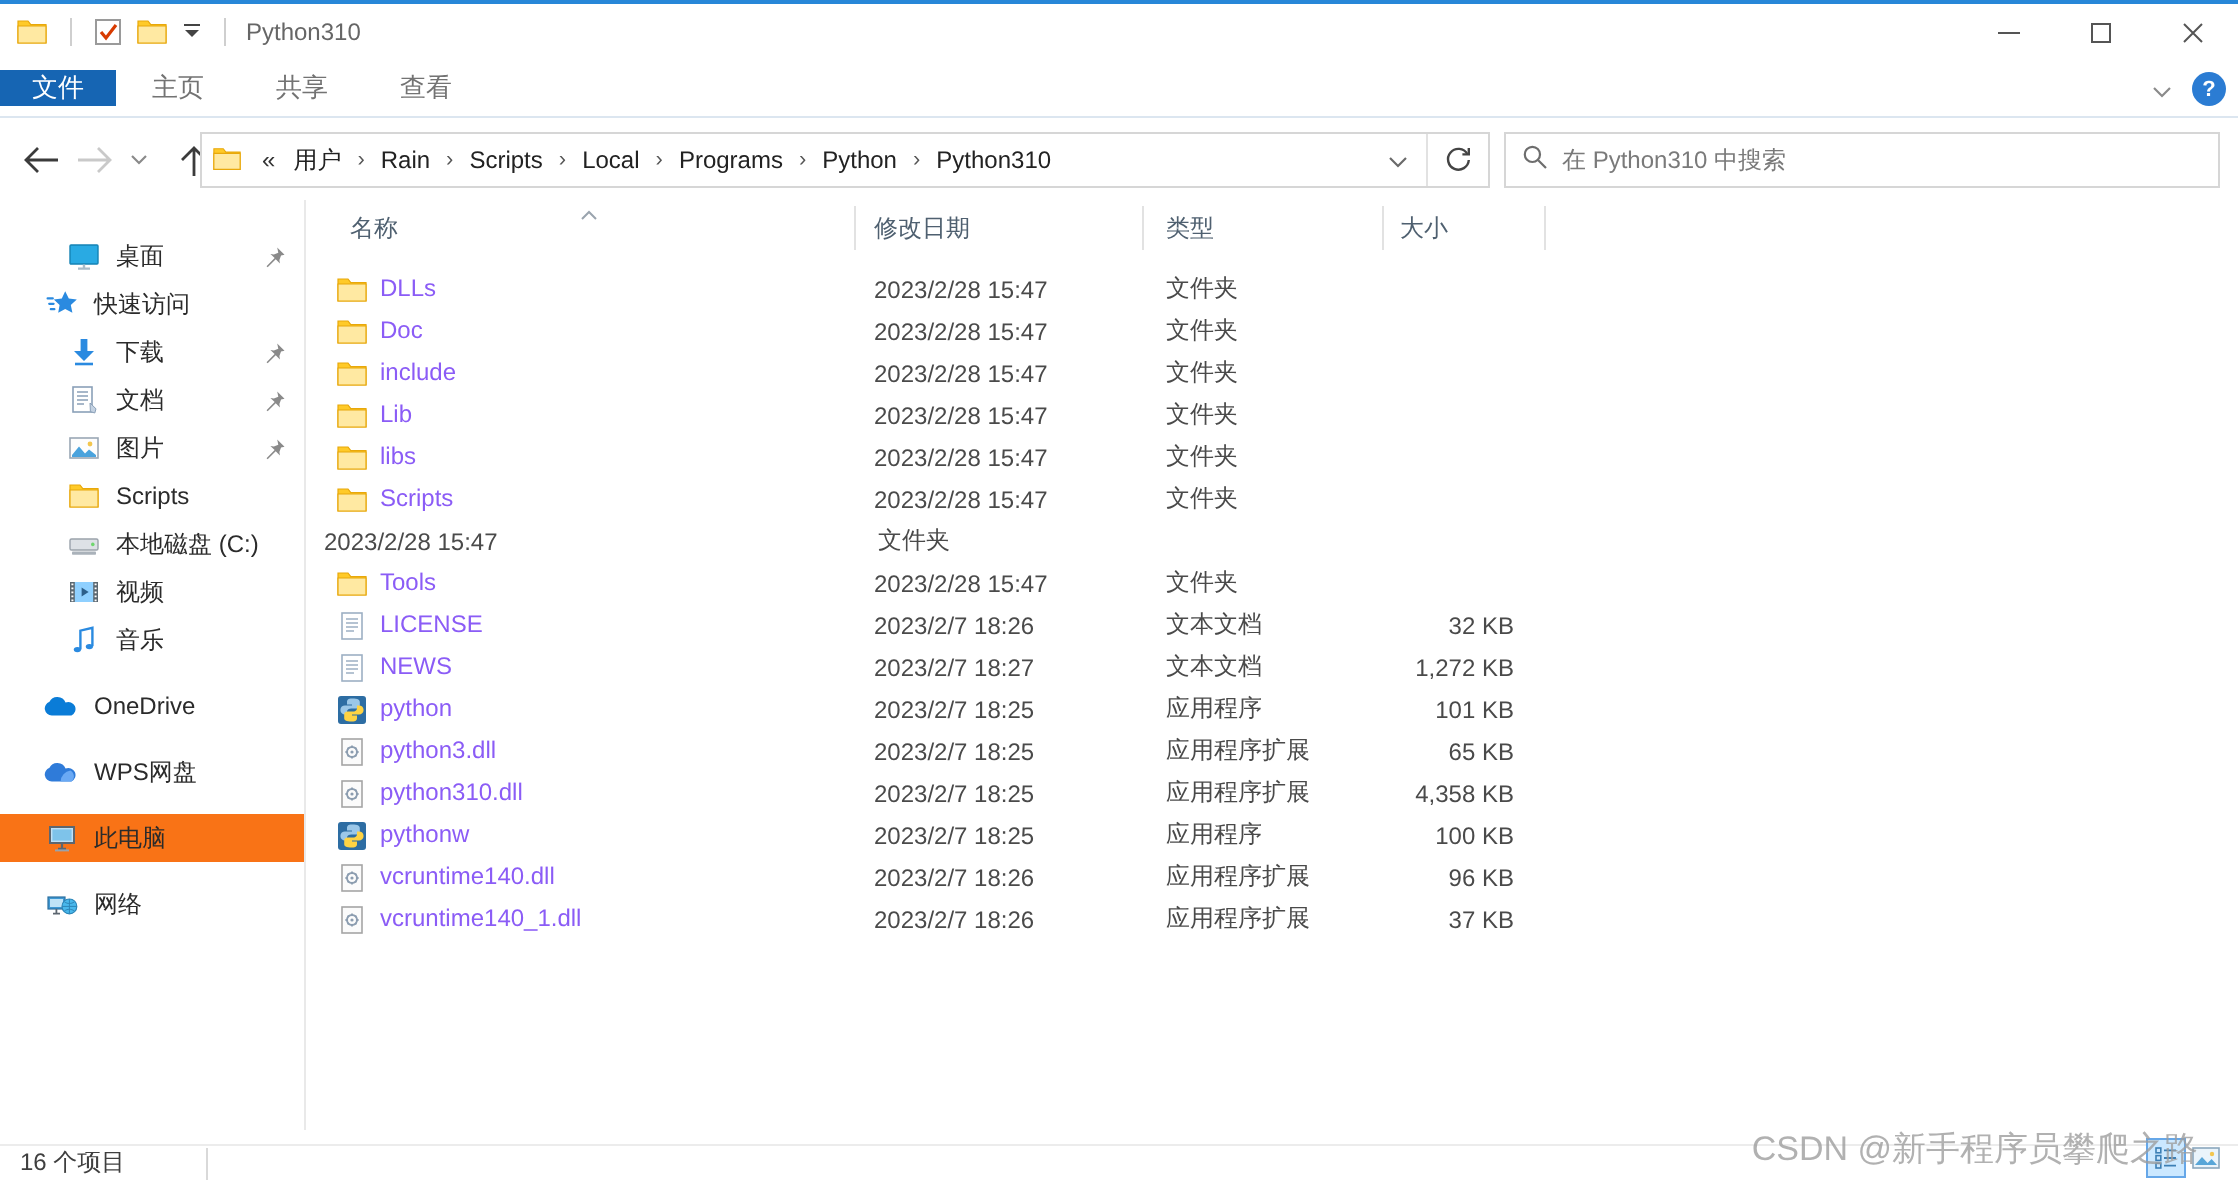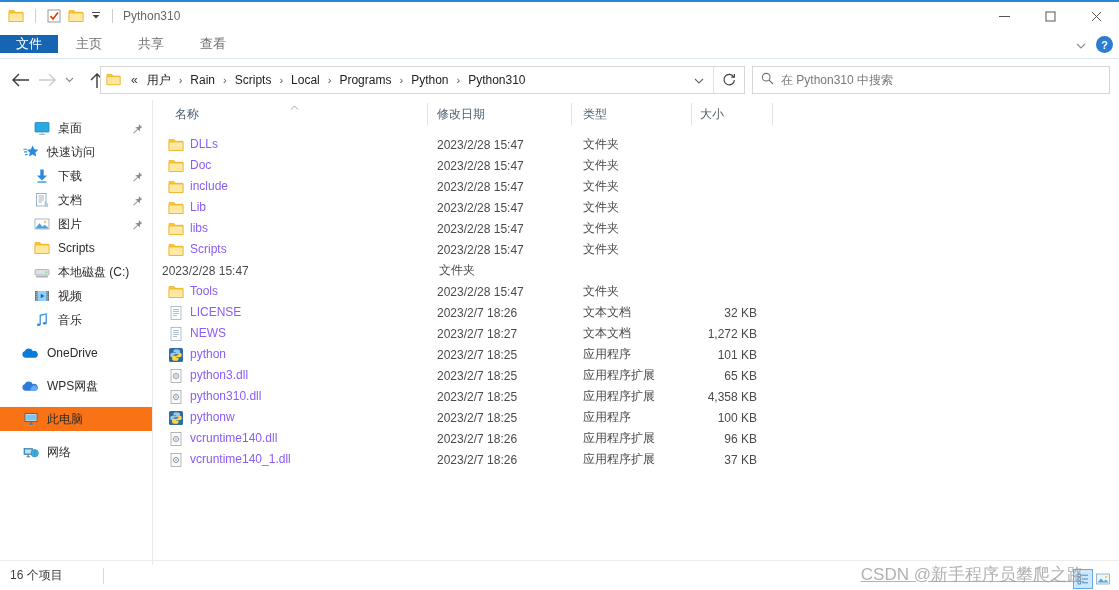--- a/index.html
+++ b/index.html
@@ -58,27 +58,27 @@
   .sort-caret { position:absolute; left:137px; top:-1px; }
   .rows { margin-top:6px; }
   .row { display:grid; grid-template-columns:275px 144px 120px 81px; height:21px; align-items:center; }
   .cell-name { display:flex; align-items:flex-start; gap:6px; padding-left:15px; color:#8b5cf6; overflow:hidden; white-space:nowrap; }
   .cell-name .ficon { width:16px; height:16px; flex-shrink:0; display:flex; }
   .cell-date { padding-left:9px; color:#4a4a4a; }
   .cell-type { padding-left:11px; color:#4a4a4a; }
   .cell-size { text-align:right; padding-right:16px; color:#4a4a4a; }
 
   
-  .statusbar { position:absolute; left:0; right:0; bottom:0; height:30px; border-top:1px solid #ececec; display:flex; align-items:center; }
+  .statusbar { position:absolute; left:0; right:0; bottom:0; height:18px; border-top:1px solid #ececec; display:flex; align-items:center; }
   .status-count { padding-left:10px; color:#3f3f3f; }
   .status-sep { width:1px; height:16px; background:#d9d9d9; margin-left:40px; }
   .view-btns { position:absolute; right:7px; bottom:2px; display:flex; gap:2px; }
   .view-btn { width:18px; height:18px; display:flex; align-items:center; justify-content:center; }
   .view-btn.selected { background:#cbe8ff; outline:1px solid #66a7e8; }
-  .watermark { position:absolute; right:35px; bottom:4px; font-size:17px; color:rgba(158,158,158,.8); white-space:nowrap; pointer-events:none; z-index:5;text-decoration:underline; }
+  .watermark { position:absolute; right:20px; bottom:4px; font-size:17px; color:rgba(158,158,158,.8); white-space:nowrap; pointer-events:none; z-index:5; }
 </style>
 </head>
 <body>
 
 <div class="window">
 
   <div class="titlebar">
     <div class="qat">
       <span class="icon16"><svg width="16" height="16" viewBox="0 0 16 16">
             <path d="M1 2.5h5l1.4 1.8H15v9.2H1z" fill="#ffca28" stroke="#e8a80b" stroke-width=".6"></path>

